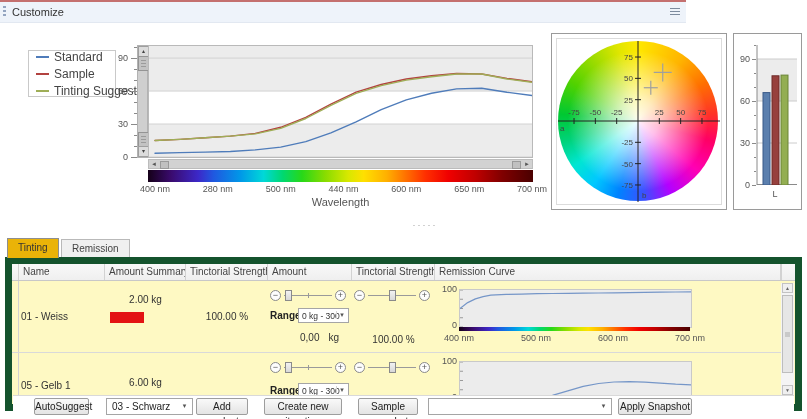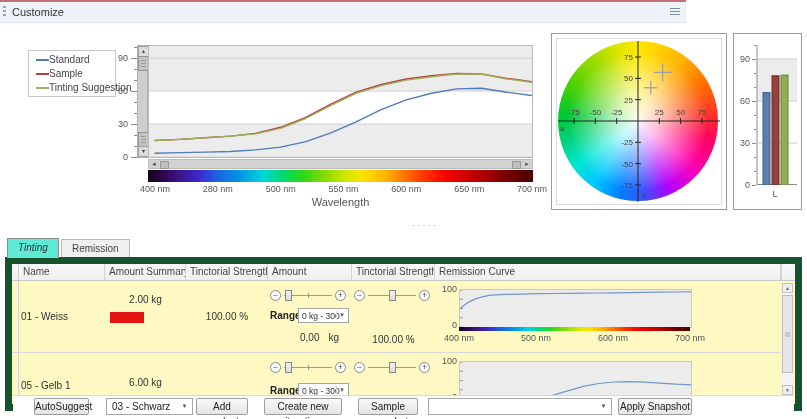--- a/index.html
+++ b/index.html
@@ -12,21 +12,21 @@
             background:#eef3fa;border-bottom:1px solid #e2e8f1;}
   .tb-grip{left:3px;top:4px;width:3px;height:12px;
            background:repeating-linear-gradient(#93a4c0 0 2px,transparent 2px 4px);}
   .tb-label{left:12px;top:4px;font-size:11px;color:#333;}
   .tb-icon{right:6px;top:6px;width:10px;height:8px;
            background:repeating-linear-gradient(#7d8b9e 0 1px,transparent 1px 3px);}
 
   
   .legend{left:28px;top:50px;width:88px;height:47px;border:1px solid #c9c9c9;background:#fff;
           display:flex;flex-direction:column;justify-content:center;gap:3px;padding-left:7px;box-sizing:border-box;}
-  .legend-item{display:flex;align-items:center;font-size:10px;color:#444;white-space:nowrap;}
+  .legend-item{display:flex;align-items:center;gap:5px;font-size:12px;color:#444;white-space:nowrap;}
   .legend-dash{width:13px;height:2px;flex:0 0 13px;}
 
   
   .ylabels-main{left:102px;top:46px;width:28px;height:111px;}
   .ylabels-main span{position:absolute;right:2px;font-size:9px;color:#555;}
   .main-ticks{left:131px;top:46px;width:6px;height:111px;}
   .main-ticks i{position:absolute;right:0;height:1px;background:#8a8a8a;}
   .vscroll{left:137px;top:45px;width:11px;height:113px;background:#cfcfcf;border:1px solid #b2b2b2;box-sizing:border-box;}
   .vs-btn{position:absolute;left:0;width:9px;height:9px;background:#dcdcdc;border:1px solid #9f9f9f;
           font-size:6px;line-height:8px;text-align:center;color:#444;}
@@ -64,21 +64,21 @@
   .l-ticks{left:752px;top:45px;width:4px;height:140px;}
   .l-ticks i{position:absolute;right:0;height:1px;background:#8a8a8a;}
   .l-svg-wrap{left:753px;top:45px;width:44px;height:140px;}
   .l-cat{left:753px;top:189px;width:44px;text-align:center;font-size:9px;color:#555;}
 
   
   .splitter{left:395px;top:222px;width:60px;text-align:center;color:#9a9a9a;font-size:9px;letter-spacing:2px;line-height:6px;}
 
   
   .tab{position:absolute;top:238px;height:19px;box-sizing:border-box;padding:3px 10px 0 10px;font-size:10px;color:#333;}
-  .tab-active{left:7px;background:#5eead4;border:1px solid #8e8e8e;border-bottom:none;z-index:4;height:20px;font-style:italic;}
+  .tab-active{left:7px;background:#eab308;border:1px solid #8e8e8e;border-bottom:none;z-index:4;height:20px;}
   .tab-idle{left:61px;background:#f0f0f0;border:1px solid #b9b9b9;border-bottom:none;top:239px;height:18px;color:#444;}
 
   
   .panel{left:5px;top:257px;width:797px;height:154px;border:7px solid #14532d;background:#fef9c3;box-sizing:border-box;z-index:2;}
   .thead{position:absolute;left:0;top:0;right:0;height:17px;background:linear-gradient(#f8f8f8,#efefef);
          border-bottom:1px solid #c8c8c8;display:flex;box-sizing:border-box;}
   .hcell{box-sizing:border-box;border-right:1px solid #d2d2d2;padding:2px 0 0 4px;font-size:10px;color:#444;
          white-space:nowrap;overflow:hidden;}
   .w-gut{width:7px;flex:0 0 7px;}
   .w-name{width:86px;flex:0 0 86px;}
@@ -215,21 +215,21 @@
     <span class="hs-pin" style="left:11px;"></span>
     <span class="hs-pin" style="right:11px;"></span>
     <span class="hs-end" style="right:2px;">►</span>
   </div>
 
   <div class="abs spectrum spec-grad"></div>
   <div class="abs xlabels-main" id="main-xlab">
       <span style="left: 6px;">400 nm</span>
       <span style="left: 68.8333px;">280 nm</span>
       <span style="left: 131.667px;">500 nm</span>
-      <span style="left: 194.5px;">550 nm</span>
+      <span style="left: 194.5px;">440 nm</span>
       <span style="left: 257.333px;">600 nm</span>
       <span style="left: 320.167px;">650 nm</span>
       <span style="left: 383px;">700 nm</span>
     </div>
   <div class="abs wavelength">Wavelength</div>
 
   <div class="abs wheel-panel"></div>
   <div class="abs wheel-inner"></div>
   <div class="abs wheel-circle"></div>
   <svg class="abs wheel-overlay" id="wheel-svg" width="164" height="165">

